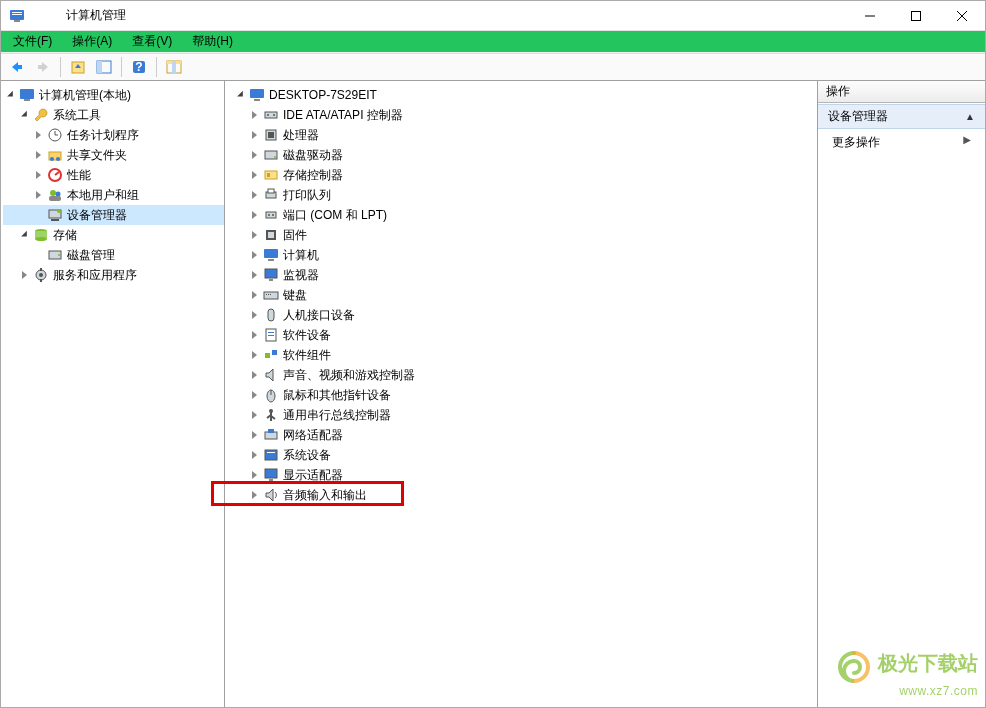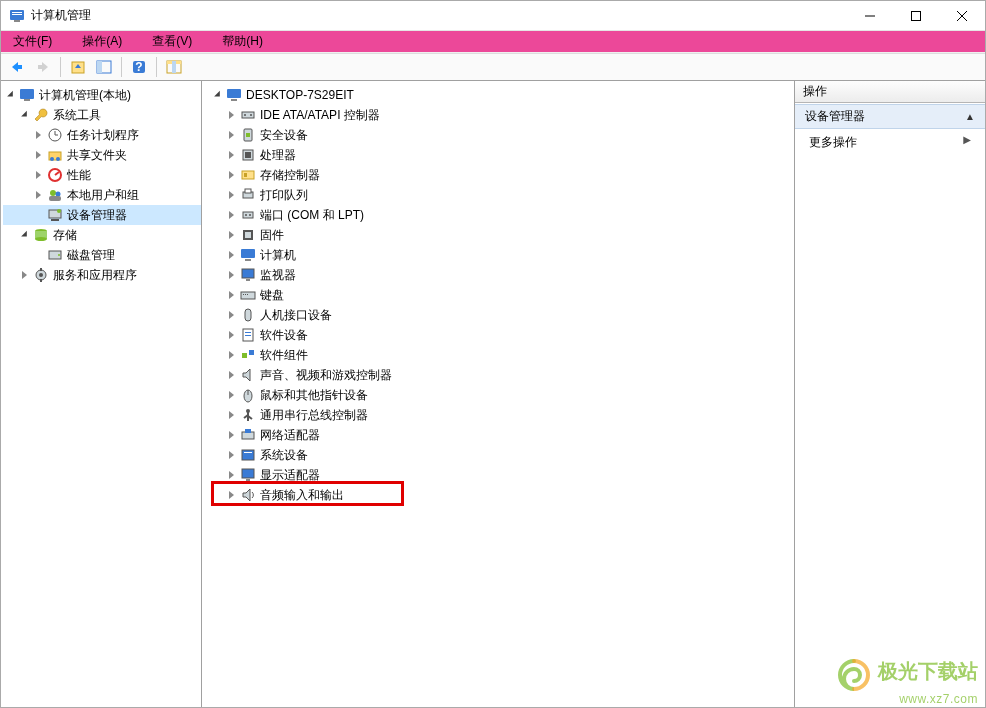--- a/index.html
+++ b/index.html
@@ -2,35 +2,35 @@
 <html><head>
 <meta charset="utf-8">
 <style>
 * { box-sizing: border-box; margin: 0; padding: 0; font-family: "Microsoft YaHei", "SimSun", Tahoma, sans-serif; font-size: 12px; }
 body { width: 986px; height: 708px; background: #fff; overflow: hidden; position: relative; }
 
 .window { width: 986px; height: 708px; border: 1px solid #aaa; display: flex; flex-direction: column; }
 
 .titlebar { height: 30px; display: flex; align-items: center; background: #fff; border-bottom: 1px solid #e5e5e5; }
 .titlebar .app-icon { width: 16px; height: 16px; margin: 0 6px 0 8px; }
-.titlebar .title { flex: 0 0 auto; color: #000; }
+.titlebar .title { flex: 0 0 auto; color: #000; margin-left: 35px; }
 .titlebar .spacer { flex: 1; }
 .titlebar .winbtn { width: 46px; height: 30px; display: flex; align-items: center; justify-content: center; color: #000; }
 
-.menubar { height: 22px; display: flex; align-items: center; padding: 0 4px; gap: 14px; background:#ec4899; border-bottom:1px solid #f0f0f0;}
+.menubar { height: 22px; display: flex; align-items: center; padding: 0 4px; gap: 4px; background:#22c55e; border-bottom:1px solid #f0f0f0;}
 .menubar .menuitem { padding: 2px 8px; }
 
 .toolbar { height: 28px; border-top: 1px solid #ddd; border-bottom: 1px solid #a0a0a0; background: #fafafa; display: flex; align-items: center; padding: 0 4px; gap: 2px; }
 .toolbar .tb-sep { width: 1px; height: 20px; background: #ccc; margin: 0 3px; }
 .toolbar .tb-btn { width: 24px; height: 22px; display: flex; align-items: center; justify-content: center; border: 1px solid transparent; }
 .toolbar .tb-btn.disabled svg { opacity: .35; }
 
 .content { flex: 1; display: flex; min-height: 0; }
 .pane { border-right: 1px solid #a0a0a0; overflow: auto; padding: 4px 0 4px 2px; background: #fff; }
-.pane.left { width: 201px; }
+.pane.left { width: 224px; }
 .pane.mid { width: 593px; }
 .pane.right { flex: 1; border-right: none; padding:0; display:flex; flex-direction:column;}
 
 .tree { list-style: none; }
 .tree li { white-space: nowrap; }
 .row { display: flex; align-items: center; height: 20px; padding-right: 6px;}
 .row.sel { background: #cce8ff; }
 .twisty { width: 14px; height: 14px; display: inline-flex; align-items: center; justify-content: center; color: #666; font-size: 10px; flex:0 0 14px;}
 .twisty.open::before { content: ""; border-left:4px solid #404040; border-top:4px solid transparent; border-bottom:4px solid transparent; transform:rotate(45deg) translate(1px,-1px); display:block;}
 .twisty.closed::before { content: ""; border-left:5px solid #888; border-top:4px solid transparent; border-bottom:4px solid transparent; display:block;}
@@ -40,21 +40,21 @@
 .indent { display:inline-block; flex:0 0 auto;}
 
 .right .hdr { height: 22px; background: linear-gradient(#fdfdfd,#ececec); border-bottom:1px solid #b5b5b5; display:flex; align-items:center; padding:0 8px; font-weight:normal;}
 .right .section { background:#e5eef9; border:1px solid #c0d4ea; border-left:none; border-right:none; display:flex; align-items:center; justify-content:space-between; padding:3px 10px; margin-top:1px;}
 .right .section .arrow { font-size:10px; color:#333;}
 .right .link { padding:5px 14px; display:flex; align-items:flex-start; justify-content:space-between;}
 .right .link .arrow { font-size:10px; color:#555;}
 
 .highlight-box { position:absolute; border:3px solid #e00000; pointer-events:none; }
 
-.watermark { position:absolute; right:8px; bottom:2px; text-align:right; pointer-events:none;}
+.watermark { position:absolute; right:8px; bottom:10px; text-align:right; pointer-events:none;}
 .watermark .w1 { font-size:20px; font-weight:bold; color:#7ebd2b; opacity:.7;}
 .watermark .w2 { font-size:12px; color:#7ebd2b; opacity:.7; letter-spacing:.5px;}
 .wm-swirl { width:34px; height:34px; display:inline-block; vertical-align:middle; margin-right:4px;}
 </style>
 </head>
 <body>
 
 <div class="window">
 
   <div class="titlebar">
@@ -312,38 +312,38 @@
                   </span>
                   <span class="lbl">IDE ATA/ATAPI 控制器</span>
                 </div>
               </li>
               <li>
                 <div class="row">
                   <span class="indent" style="width:20px"></span>
                   <span class="twisty closed"></span>
                   <span class="ico">
                     <svg viewBox="0 0 16 16">
-                      <rect x="4" y="2" width="8" height="12" rx="1" fill="#cfd8dc" stroke="#555"></rect>
-                      <rect x="6" y="6" width="4" height="4" fill="#7ebd2b"></rect>
-                    </svg>
-                  </span>
-                  <span class="lbl">安全设备</span>
-                </div>
-              </li>
-              <li>
-                <div class="row">
-                  <span class="indent" style="width:20px"></span>
-                  <span class="twisty closed"></span>
-                  <span class="ico">
-                    <svg viewBox="0 0 16 16">
                       <rect x="3" y="3" width="10" height="10" fill="#cfd8dc" stroke="#555"></rect>
                       <rect x="5" y="5" width="6" height="6" fill="#555"></rect>
                     </svg>
                   </span>
                   <span class="lbl">处理器</span>
+                </div>
+              </li>
+              <li>
+                <div class="row">
+                  <span class="indent" style="width:20px"></span>
+                  <span class="twisty closed"></span>
+                  <span class="ico">
+                    <svg viewBox="0 0 16 16">
+                      <rect x="2" y="4" width="12" height="8" fill="#cfd8dc" stroke="#555"></rect>
+                      <circle cx="12" cy="10" r="1" fill="#7ebd2b"></circle>
+                    </svg>
+                  </span>
+                  <span class="lbl">磁盘驱动器</span>
                 </div>
               </li>
               <li>
                 <div class="row">
                   <span class="indent" style="width:20px"></span>
                   <span class="twisty closed"></span>
                   <span class="ico">
                     <svg viewBox="0 0 16 16">
                       <rect x="2" y="4" width="12" height="8" fill="#ffe08a" stroke="#c9a227"></rect>
                       <rect x="4" y="6" width="3" height="4" fill="#c9a227"></rect>

